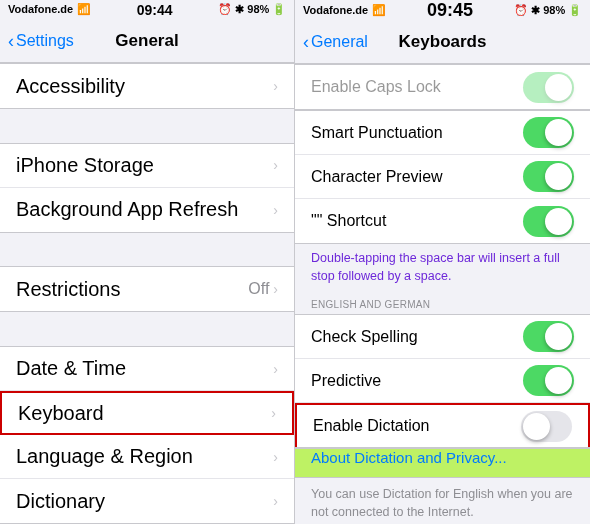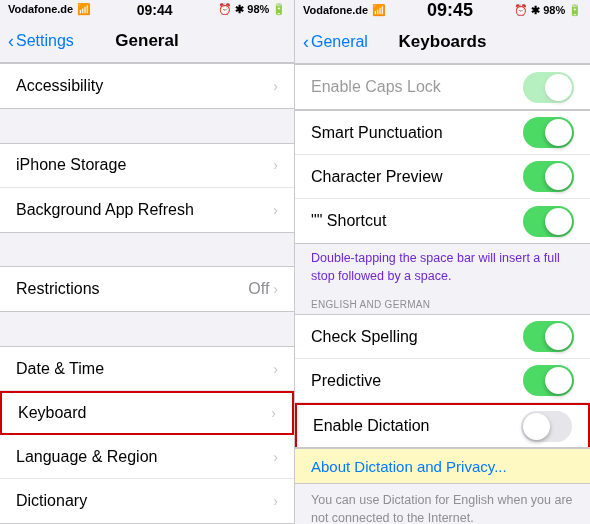--- a/index.html
+++ b/index.html
@@ -85,21 +85,21 @@
       align-items: center;
       justify-content: space-between;
       height: 44px;
       padding: 0 16px;
       border-bottom: 1px solid #e5e5ea;
       background: #fff;
       cursor: pointer;
     }
     .list-item:last-child { border-bottom: none; }
     .item-label {
-      font-size: 16px;
+      font-size: 20px;
       color: #000;
     }
     .item-right {
       display: flex;
       align-items: center;
       gap: 4px;
       color: #8e8e93;
       font-size: 16px;
     }
     .chevron-right {
@@ -182,25 +182,25 @@
 
     .section-note {
       padding: 6px 16px 8px;
       font-size: 12.5px;
       color: #6d28d9;
       background: #f2f2f7;
       line-height: 1.4;
     }
 
     .link-row {
-      height: 36px;
-      display: flex;
-      align-items: center;
+      height: 30px;
+      display: flex;
+      align-items: flex-start;
       padding: 0 16px;
-      background: #fef9c3;
+      background: #bef264;
       border-top: 1px solid #c8c8cd;
       border-bottom: 1px solid #c8c8cd;
     }
     .link-text {
       font-size: 15px;
       color: #007aff;
     }
 
     .bottom-note {
       padding: 8px 16px;

